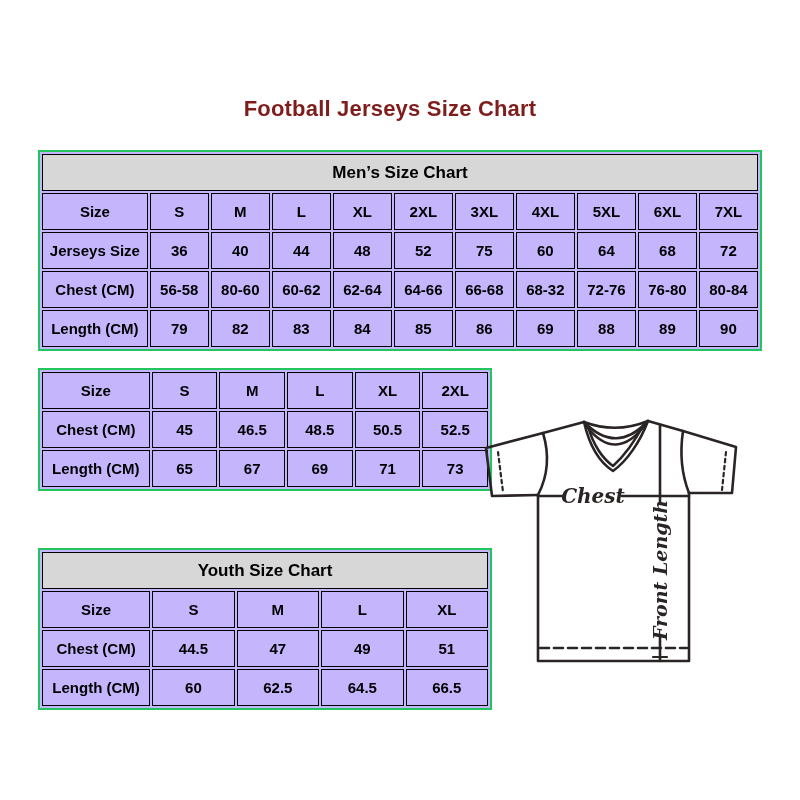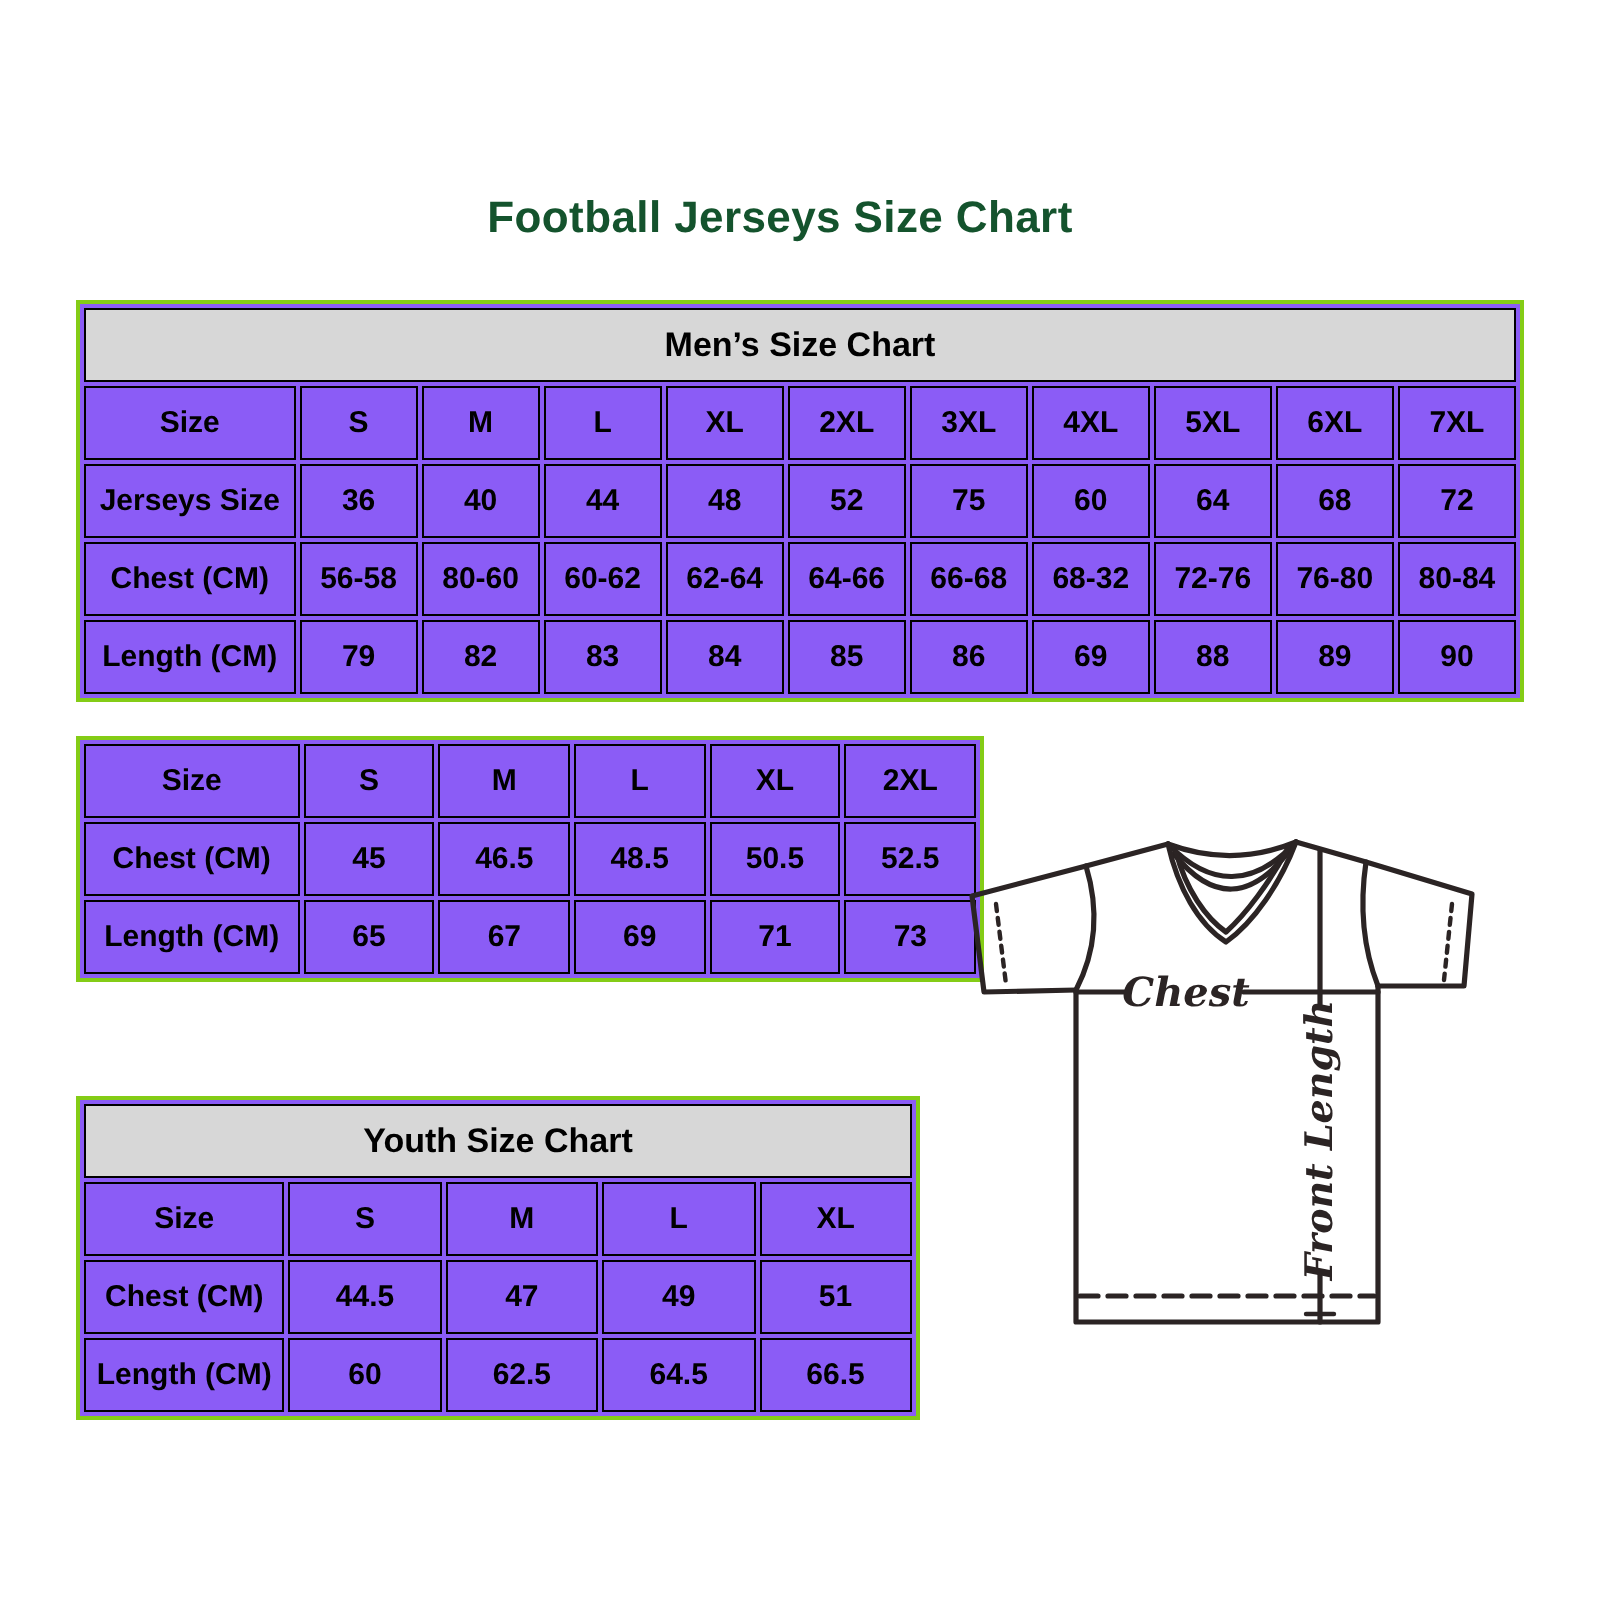--- a/index.html
+++ b/index.html
@@ -16,35 +16,35 @@
     overflow: hidden;
   }
   .page-title {
     position: absolute;
     left: 28px;
     top: 96px;
     width: 724px;
     text-align: center;
     font-size: 22px;
     font-weight: bold;
-    color: #14532d;
+    color: #7f1d1d;
     letter-spacing: 0.2px;
   }
   .table-wrap { position: absolute; }
   #mens-table-wrap   { left: 38px; top: 150px; width: 724px; }
   #womens-table-wrap { left: 38px; top: 368px; width: 454px; }
-  #youth-table-wrap  { left: 38px; top: 548px; width: 422px; border-radius: 32px; }
+  #youth-table-wrap  { left: 38px; top: 548px; width: 454px; border-radius: 32px; }
 
   table.size-table {
     width: 100%;
     table-layout: fixed;
     border-collapse: separate;
     border-spacing: 2px;
-    border: 2px solid #84cc16;
-    background: #8b5cf6;
+    border: 2px solid #22c55e;
+    background: #c4b5fd;
   }
   table.size-table th, table.size-table td {
     border: 1px solid #000000;
     height: 35px;
     padding: 0 2px;
     text-align: center;
     vertical-align: middle;
     font-weight: bold;
     color: #000000;
     font-size: 15px;

